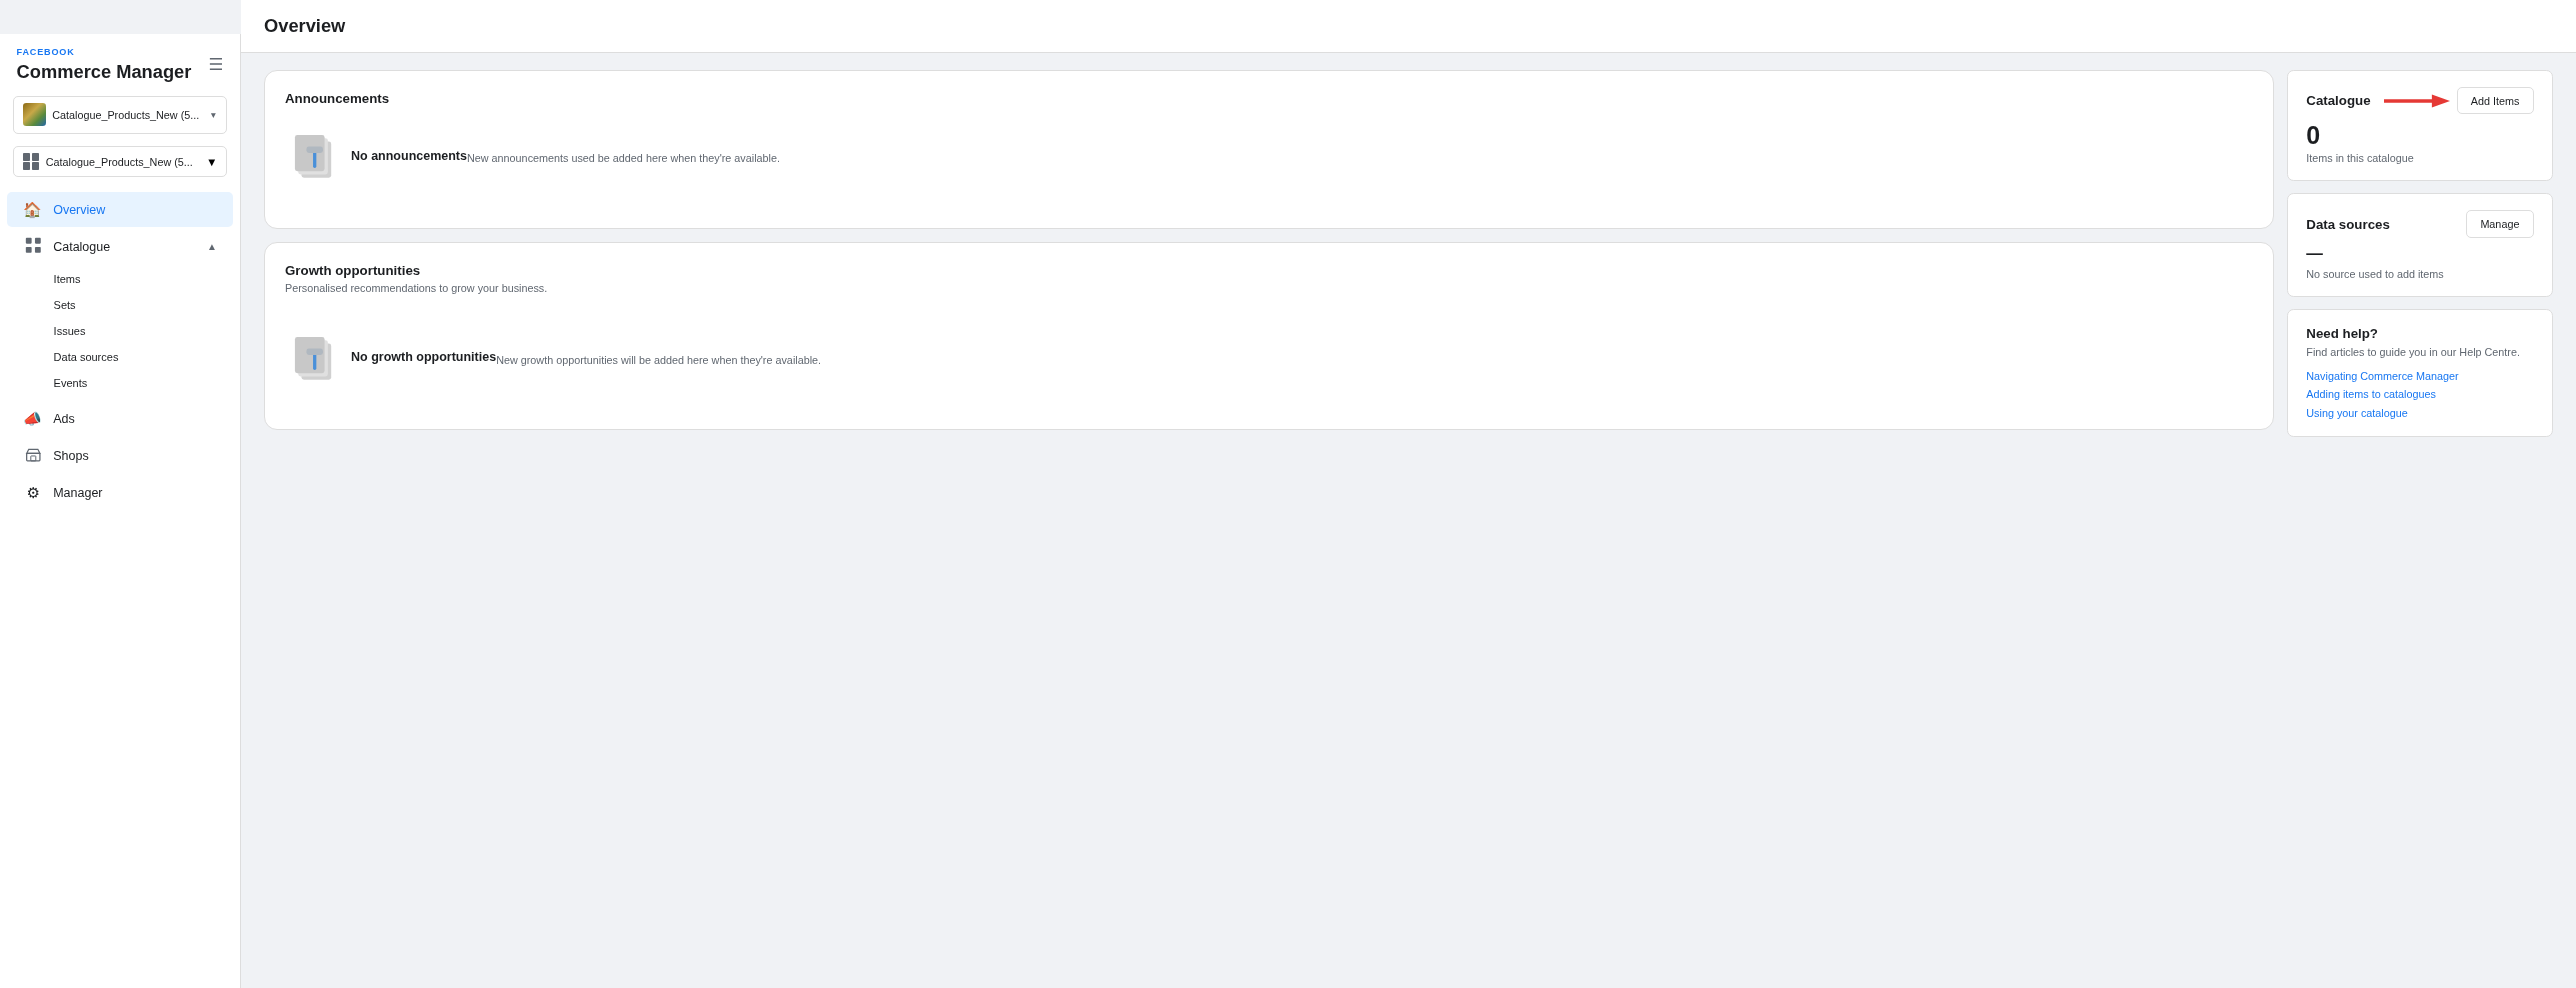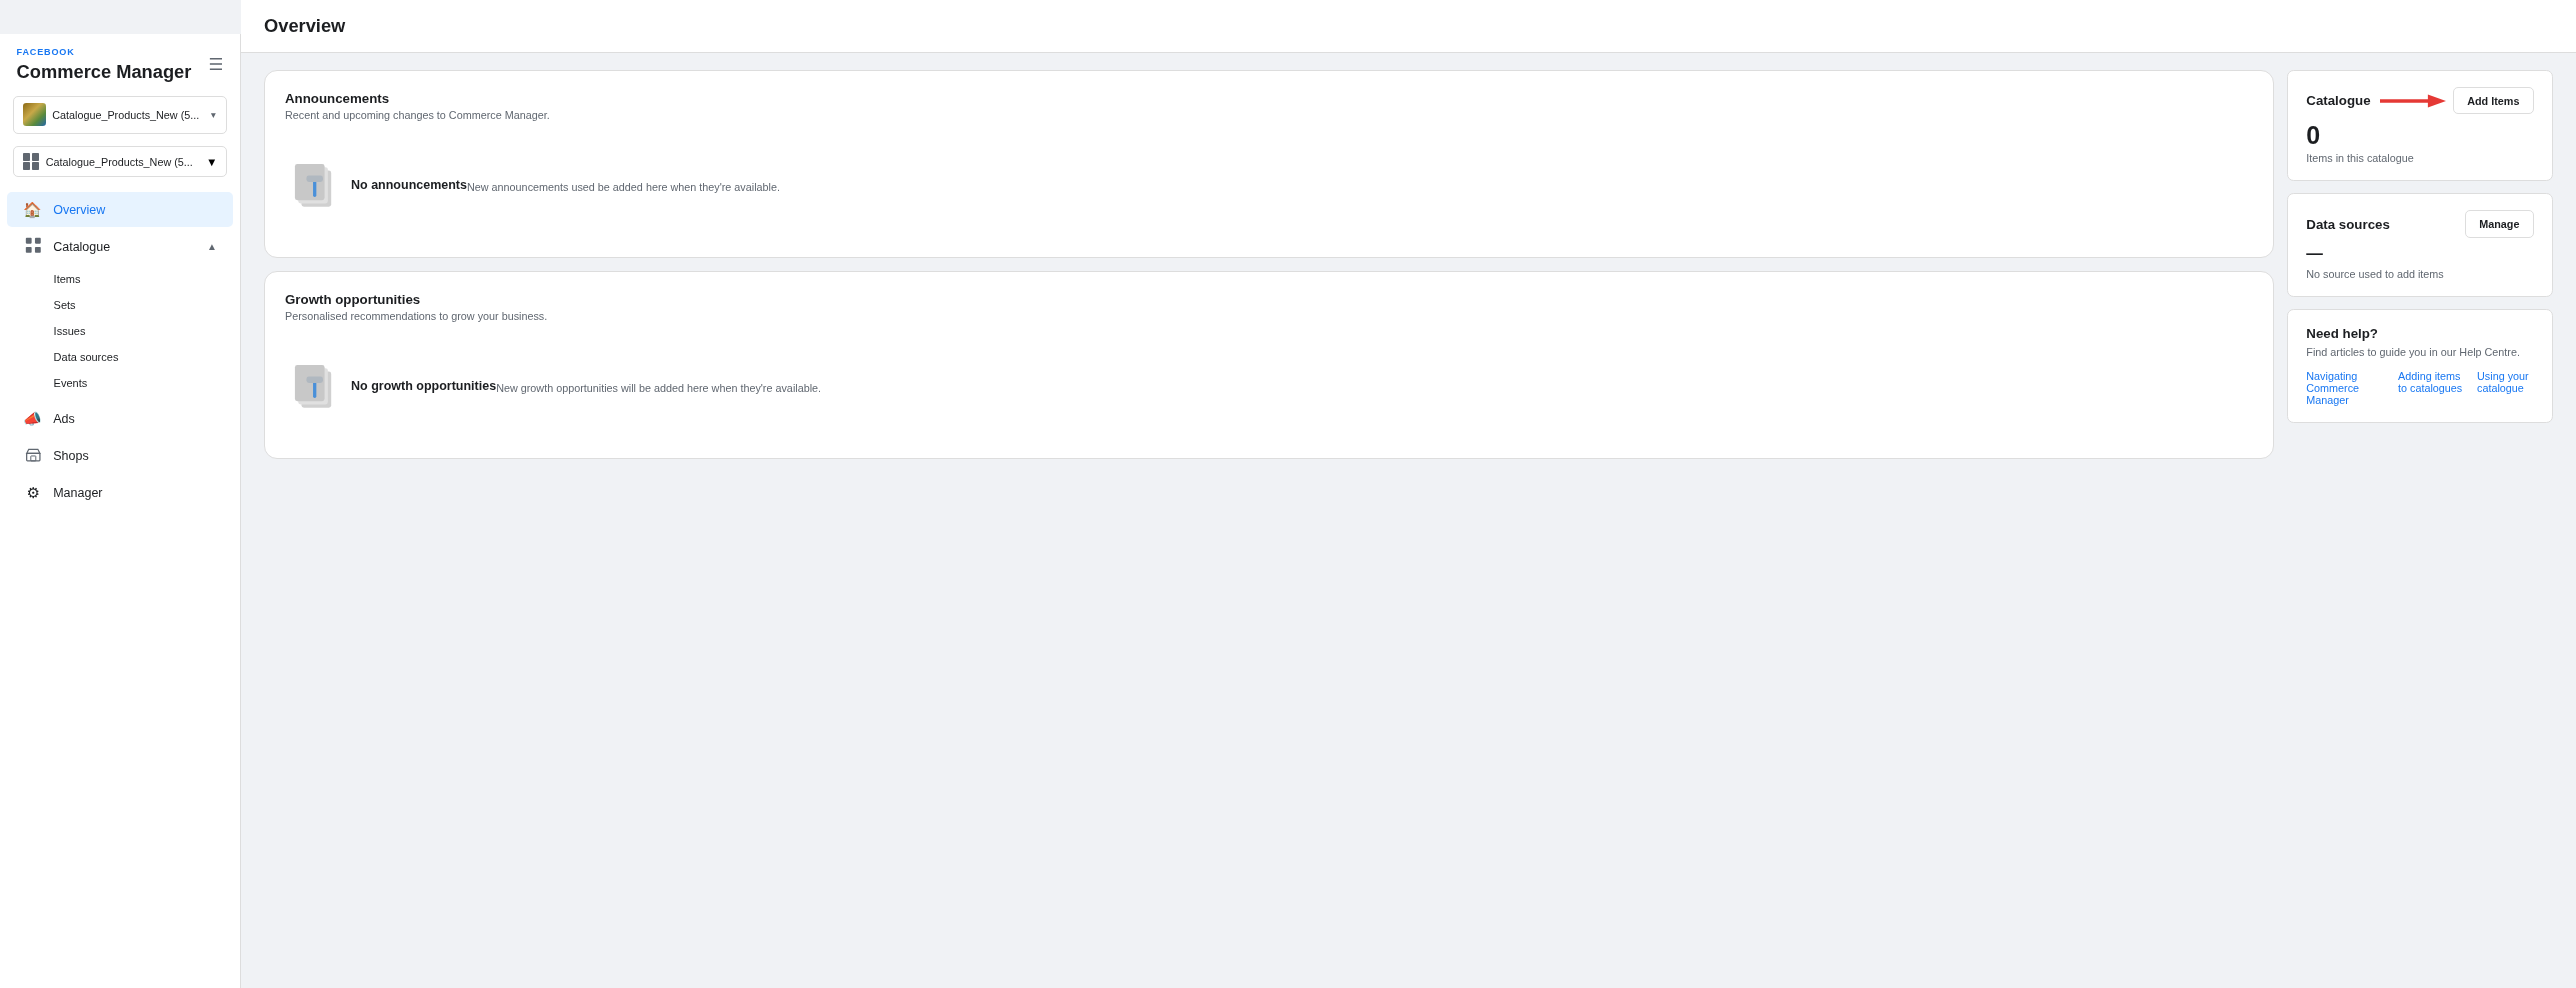--- a/index.html
+++ b/index.html
@@ -211,21 +211,21 @@
       font-size: 13.3px;
       font-weight: 700;
       color: #1c1e21;
     }
     .btn-secondary {
       background: #fff;
       border: 0.8px solid #ddd;
       border-radius: 5px;
       padding: 6.6px 13.3px;
       font-size: 10.8px;
-      font-weight: 700;
+      font-weight: 400;
       cursor: pointer;
       color: #1c1e21;
     }
 
     .catalogue-count {
       font-size: 25px;
       font-weight: 700;
       color: #1c1e21;
       margin-bottom: 1.7px;
     }
@@ -244,20 +244,21 @@
       color: #606770;
     }
 
     .need-help-desc {
       font-size: 10.8px;
       color: #606770;
       margin-bottom: 11.6px;
     }
     .help-links {
       display: flex;
+      flex-direction: column;
       gap: 6.6px;
     }
     .help-link {
       color: #1877f2;
       font-size: 10.8px;
       cursor: pointer;
       text-decoration: none;
     }
 
     
@@ -384,21 +385,20 @@
   <div class="main-header">
     <h1>Overview</h1>
   </div>
 
   <div class="main-content">
 
     <div class="main-left">
 
       <div class="card">
         <div class="card-title">Announcements</div>
-        <div class="card-subtitle">Recent and upcoming changes to Commerce Manager.</div>
         <div class="empty-state">
 
           <svg class="paint-roller-svg" viewBox="0 0 80 80" xmlns="http://www.w3.org/2000/svg">
 
             <rect x="20" y="20" width="36" height="44" rx="3" fill="#d0d0d0"></rect>
             <rect x="16" y="16" width="36" height="44" rx="3" fill="#e0e0e0"></rect>
             <rect x="12" y="12" width="36" height="44" rx="3" fill="#c8c8c8"></rect>
 
             <rect x="34" y="30" width="4" height="22" rx="2" fill="#4a90d9"></rect>
 

